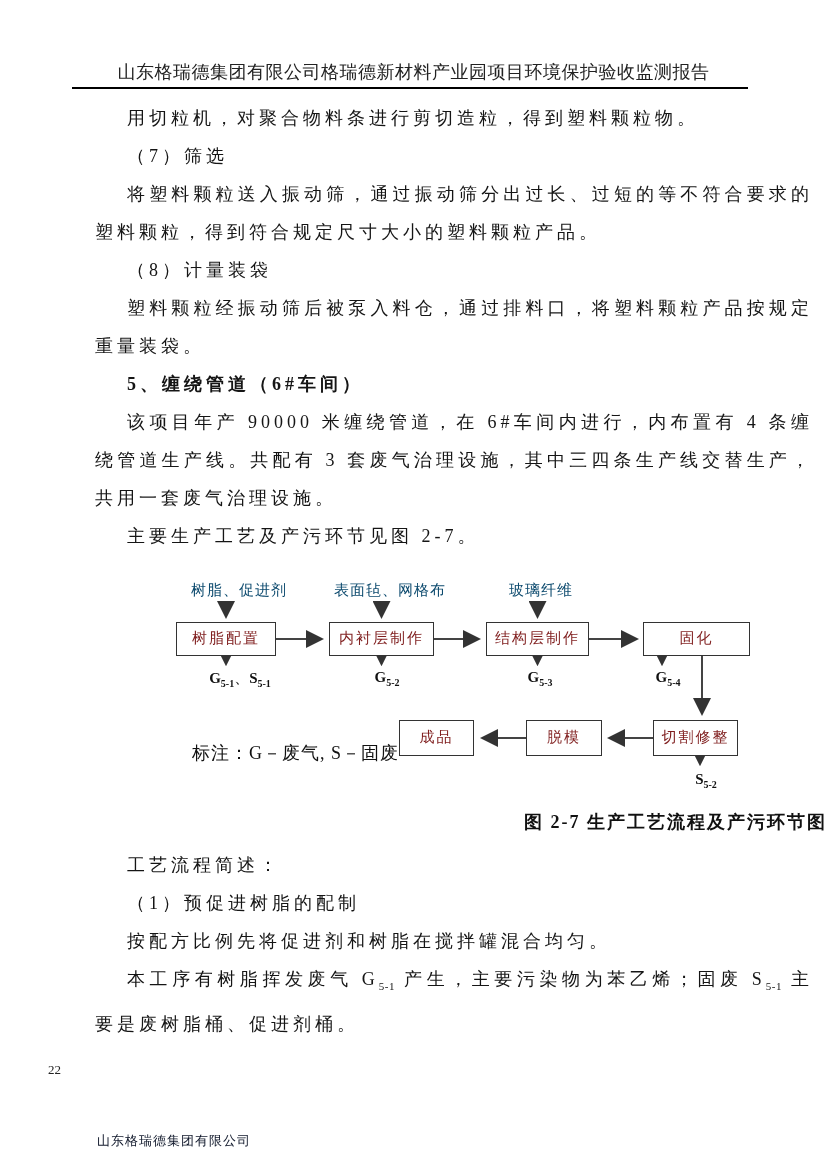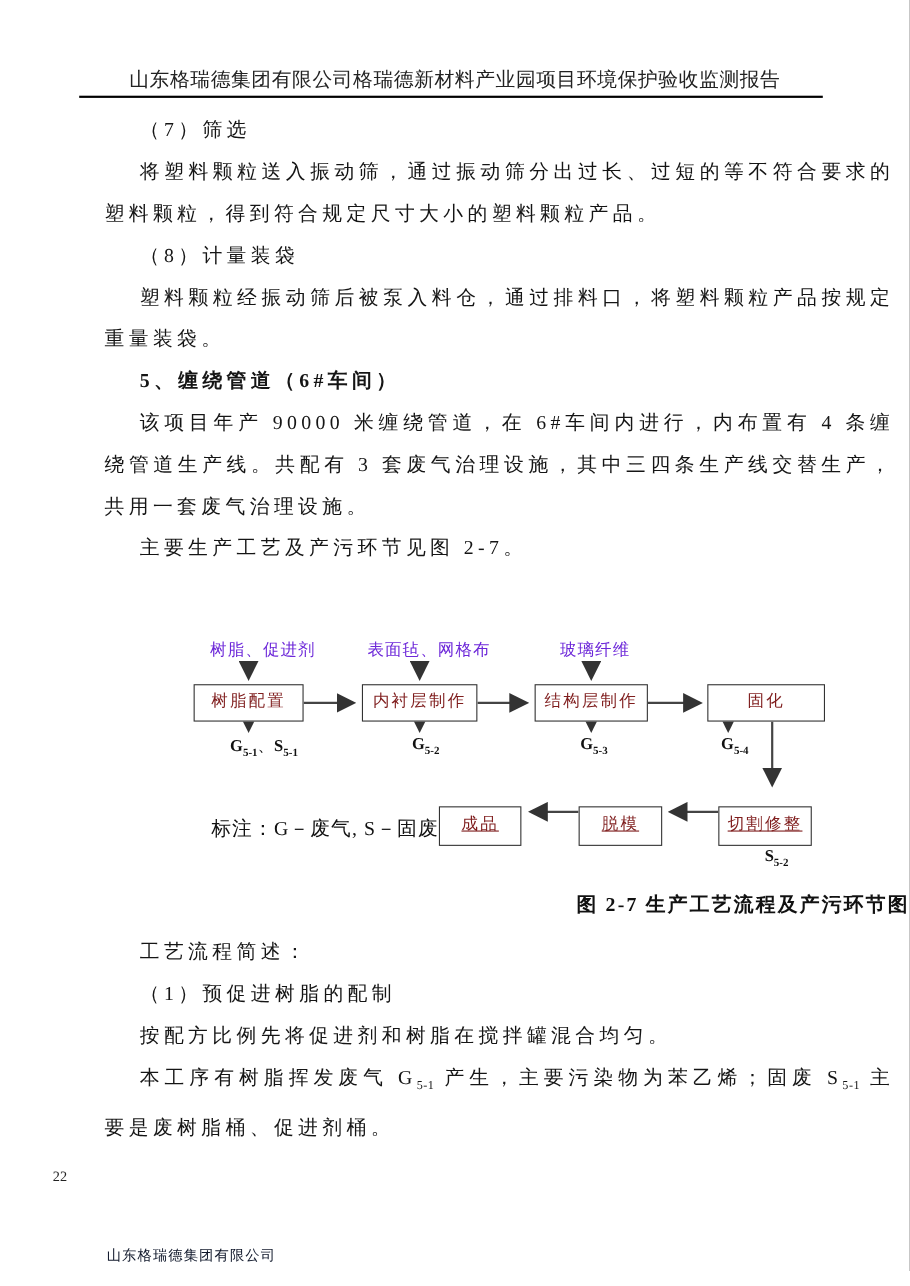--- a/index.html
+++ b/index.html
@@ -36,25 +36,25 @@
     letter-spacing:2px;
   }
   
   .flowchart{position:absolute;top:565px;left:0;width:827px;height:240px;}
   .flowchart svg{position:absolute;top:0;left:0;}
   .fc-box{
     position:absolute;box-sizing:border-box;height:34px;
     border:1.5px solid #333;background:#fff;
     text-align:center;line-height:31px;font-size:15px;letter-spacing:2px;color:#7f1d1d;
   }
-  .fc-box.row2{top:168px;height:36px;line-height:33px;text-decoration:underline;}
+  .fc-box.row2{top:155px;height:36px;line-height:33px;}
   .fc-box.row1{top:57px;}
   .fc-input{
     position:absolute;top:16px;transform:translateX(-50%);
-    white-space:nowrap;font-size:15px;letter-spacing:1px;color:#6d28d9;
+    white-space:nowrap;font-size:15px;letter-spacing:1px;color:#0c4a6e;
   }
   .fc-out{
     position:absolute;top:104px;transform:translateX(-50%);
     white-space:nowrap;font-size:15px;font-weight:bold;color:#111;letter-spacing:0;
   }
   .fc-out sub{font-size:10px;letter-spacing:0;}
   .fc-out .sep{font-weight:normal;}
   .fc-s52{top:206px;}
   .fc-legend{
     position:absolute;left:192px;top:176px;white-space:nowrap;
@@ -72,20 +72,21 @@
 </style>
 </head>
 <body>
 
 <div class="page">
 
   <div class="header-text">山东格瑞德集团有限公司格瑞德新材料产业园项目环境保护验收监测报告</div>
   <div class="header-rule"></div>
 
   <div class="textblock tb-upper">
+    <p>用切粒机，对聚合物料条进行剪切造粒，得到塑料颗粒物。</p>
     <p>（7）筛选</p>
     <p>将塑料颗粒送入振动筛，通过振动筛分出过长、过短的等不符合要求的塑料颗粒，得到符合规定尺寸大小的塑料颗粒产品。</p>
     <p>（8）计量装袋</p>
     <p>塑料颗粒经振动筛后被泵入料仓，通过排料口，将塑料颗粒产品按规定重量装袋。</p>
     <p class="bold">5、缠绕管道（6#车间）</p>
     <p>该项目年产 90000 米缠绕管道，在 6#车间内进行，内布置有 4 条缠绕管道生产线。共配有 3 套废气治理设施，其中三四条生产线交替生产，共用一套废气治理设施。</p>
     <p>主要生产工艺及产污环节见图 2-7。</p>
   </div>
 
   <div class="flowchart">

